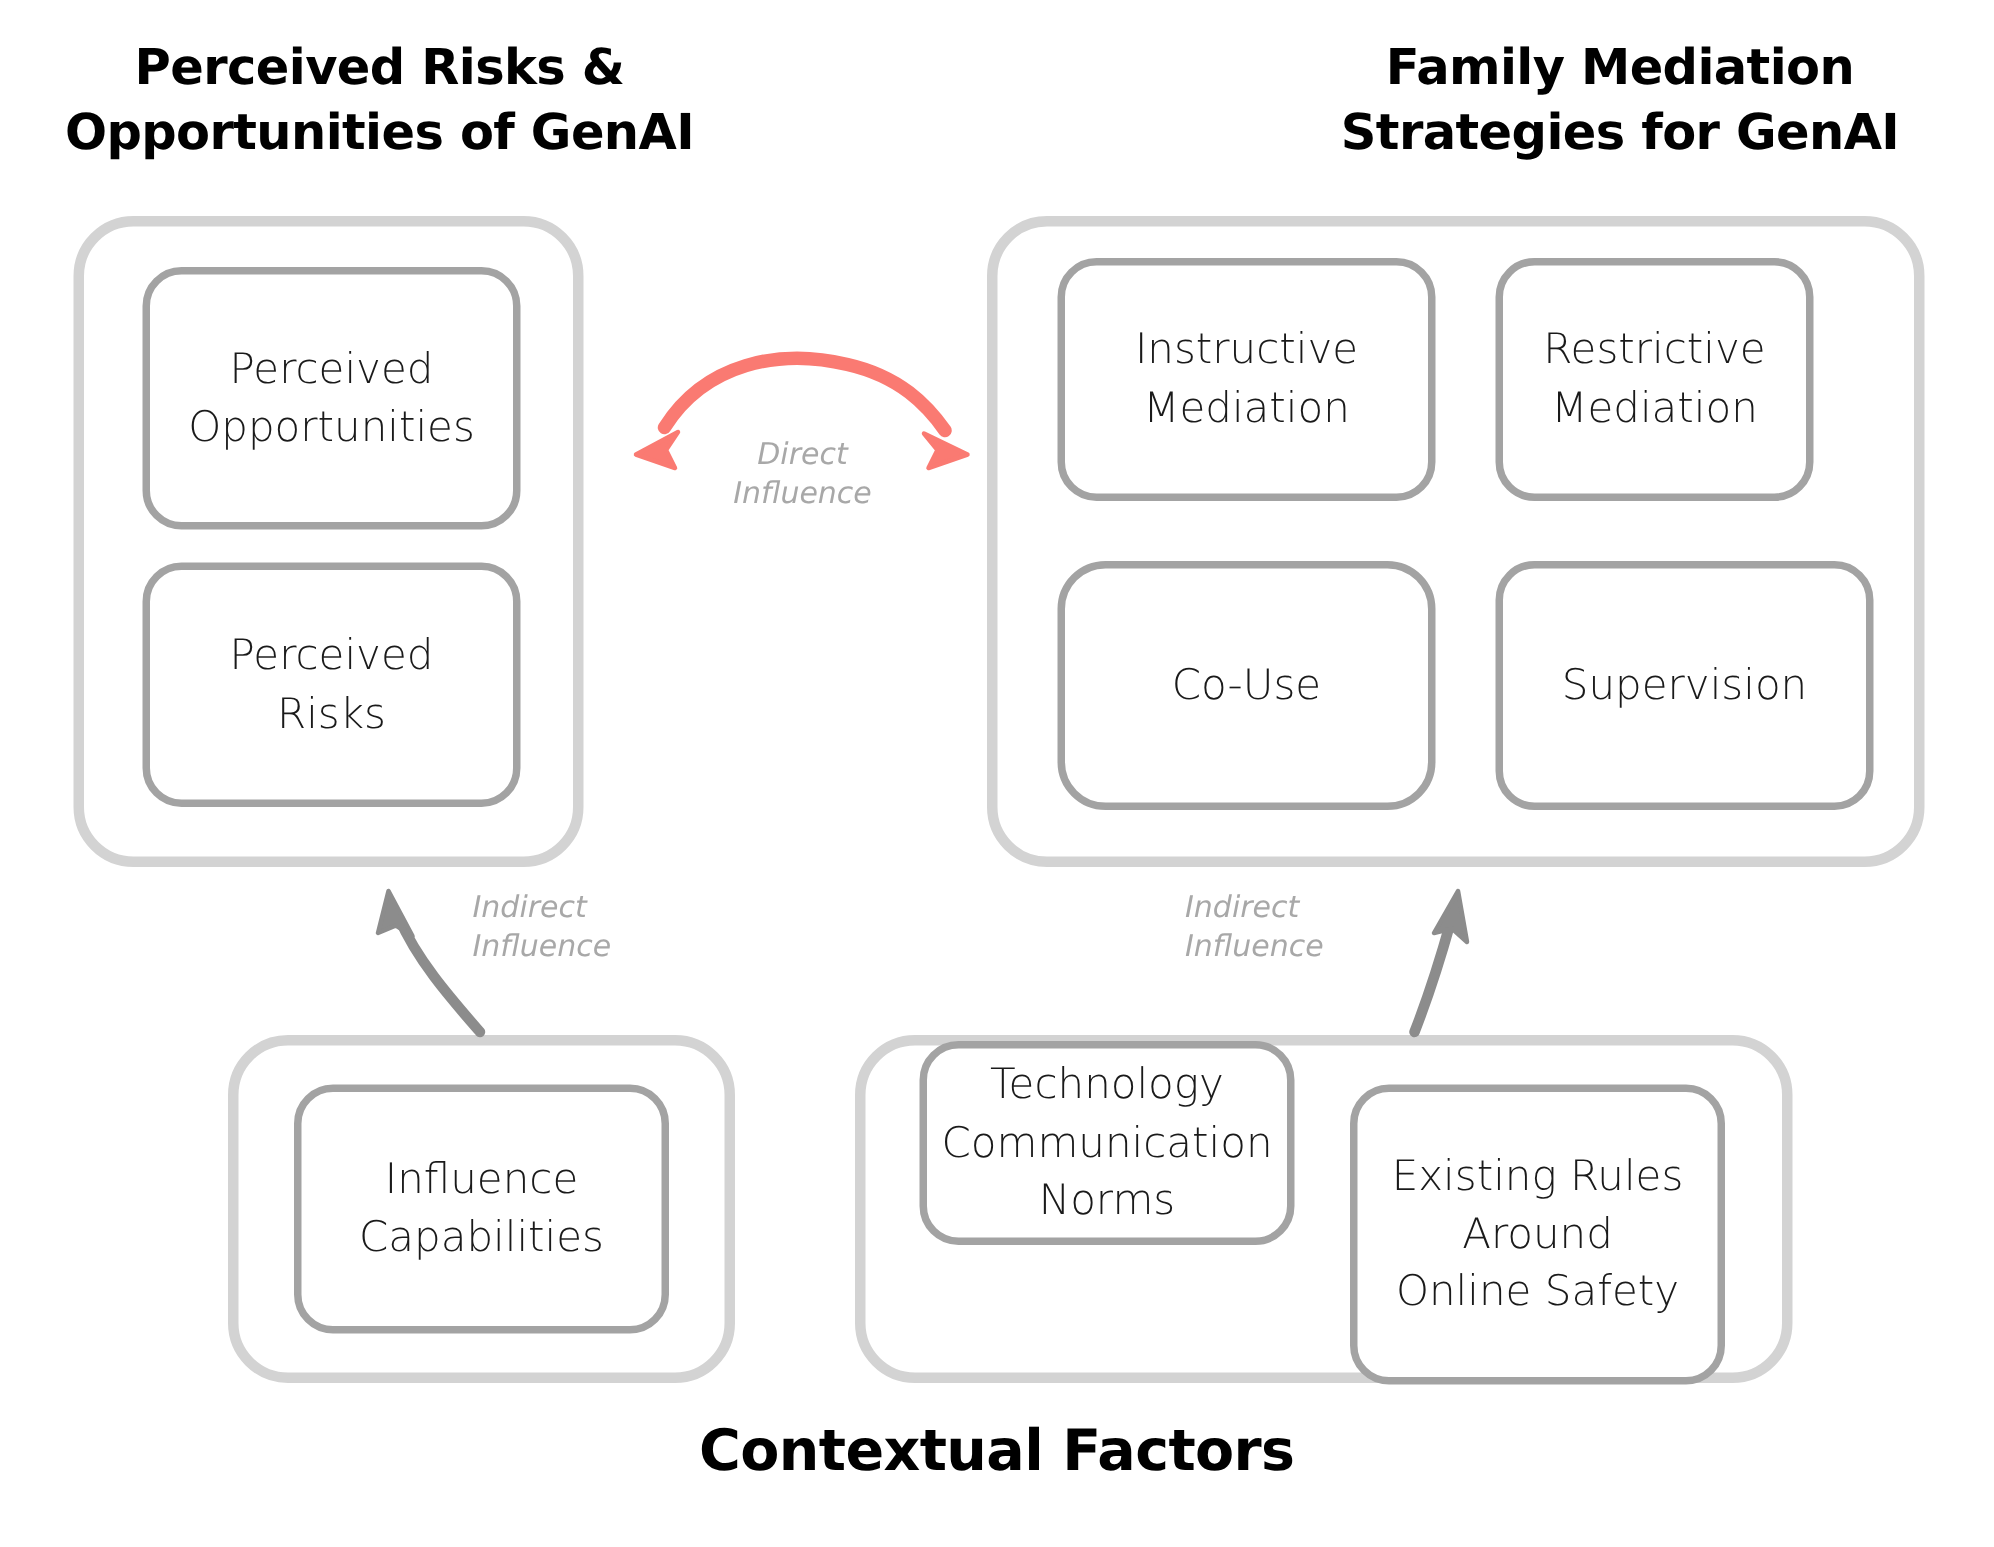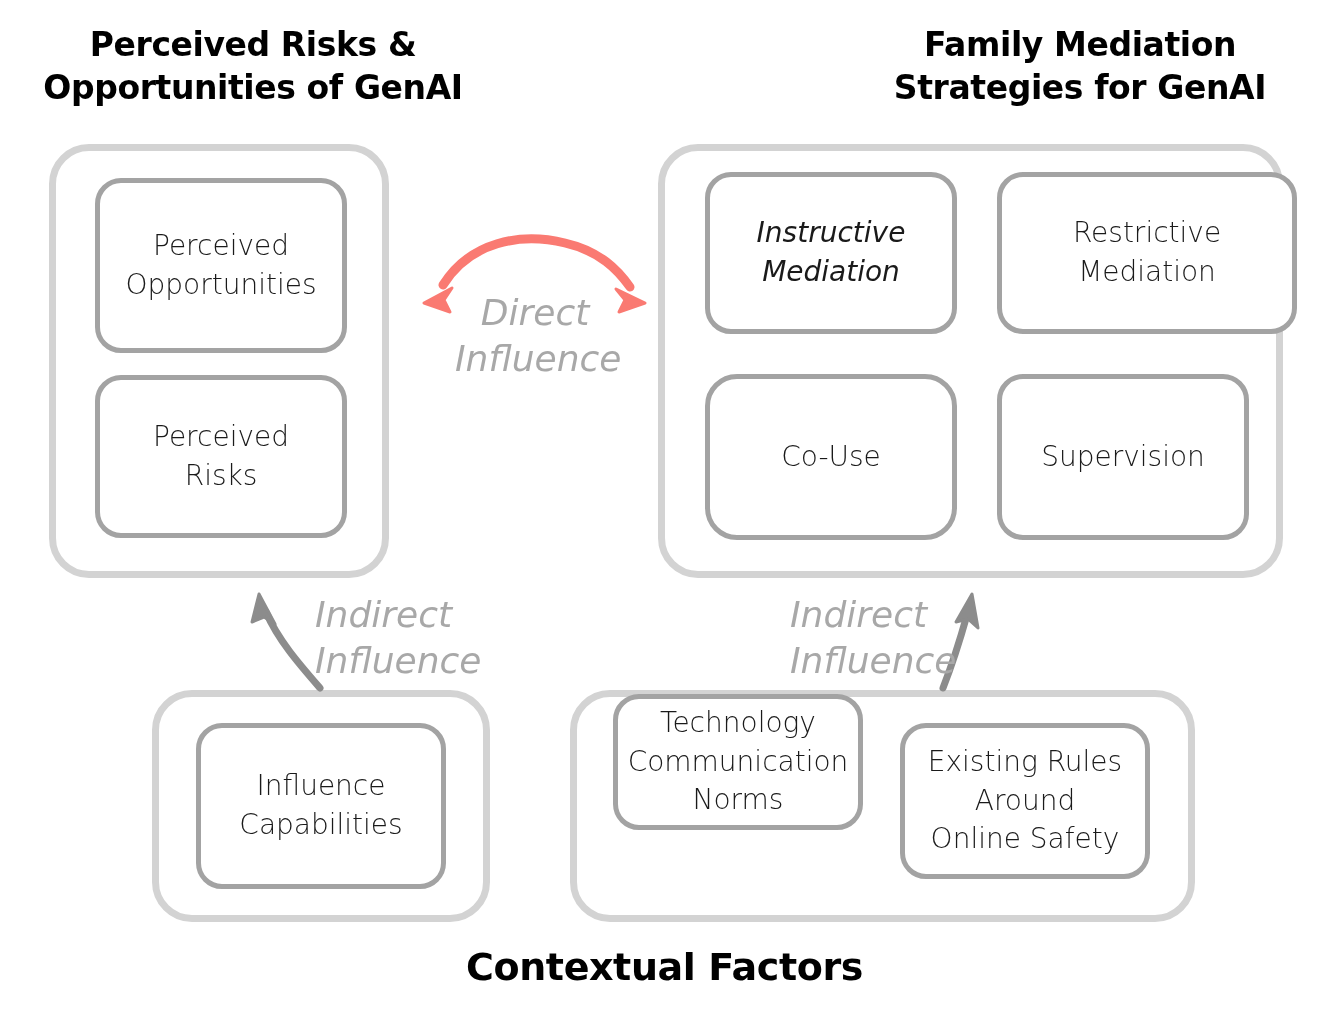--- a/index.html
+++ b/index.html
@@ -80,39 +80,39 @@
     color: #1a1a1a;
     white-space: pre-line;
     padding: 0 8px;
   }
 
   
   #box-perceived-opportunities { left: 95px;  top: 178px; width: 252px; height: 175px; }
   #box-perceived-risks         { left: 95px;  top: 375px; width: 252px; height: 163px; }
 
   
-  #box-instructive-mediation { left: 705px;  top: 172px; width: 252px; height: 162px; font-style: italic; }
-  #box-restrictive-mediation { left: 997px;  top: 172px; width: 300px; height: 162px; }
+  #box-instructive-mediation { left: 705px;  top: 172px; width: 252px; height: 162px; }
+  #box-restrictive-mediation { left: 997px;  top: 172px; width: 212px; height: 162px; }
   #box-co-use                { left: 705px;  top: 374px; width: 252px; height: 166px; border-radius: 32px; }
   #box-supervision           { left: 997px;  top: 374px; width: 252px; height: 166px; }
 
   
   #box-technical-capabilities { left: 196px; top: 723px; width: 250px; height: 166px; }
 
   
   #box-tech-comm-norms  { left: 613px; top: 694px; width: 250px; height: 136px; }
-  #box-existing-rules   { left: 900px; top: 723px; width: 250px; height: 156px; text-align: center; }
+  #box-existing-rules   { left: 900px; top: 723px; width: 250px; height: 200px; text-align: center; }
 
   
   .edge-label {
     position: absolute;
     font-family: "DejaVu Sans", sans-serif;
     font-style: italic;
     font-weight: 300;
-    font-size: 36px;
+    font-size: 20px;
     line-height: 1.28;
     color: #a8a8a8;
     white-space: pre-line;
     text-align: center;
   }
   #label-direct-influence   { left: 455px; top: 290px;  width: 160px; }
   #label-indirect-left      { left: 315px; top: 592px;  width: 180px; text-align: left; }
   #label-indirect-right     { left: 790px; top: 592px;  width: 190px; text-align: left; }
 </style>
 </head>

